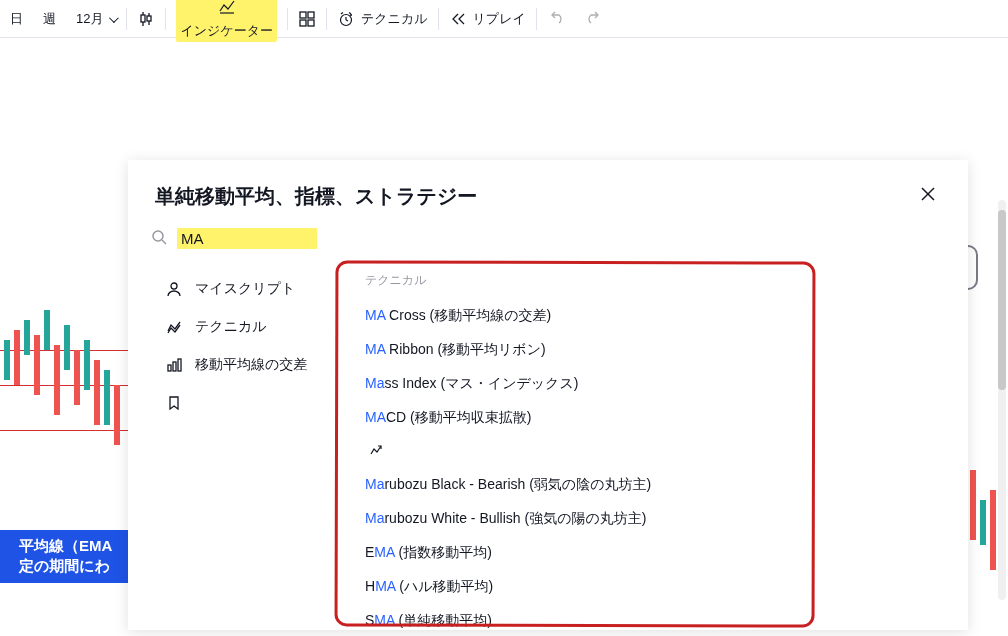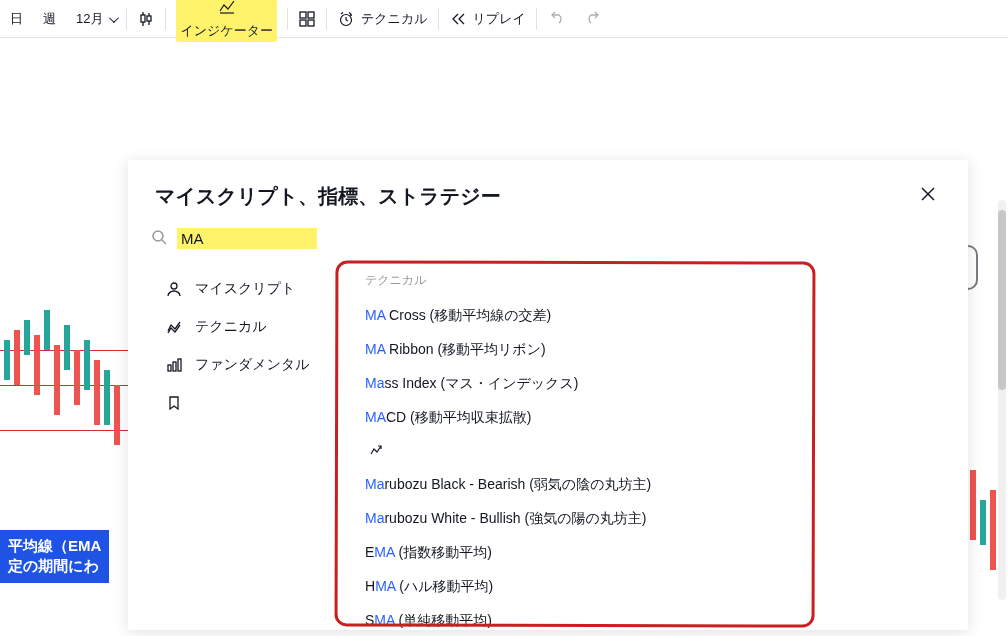--- a/index.html
+++ b/index.html
@@ -54,21 +54,21 @@
 
   
   .candles { position:relative; width:100%; height:100%; }
   .c { position:absolute; width:6px; background:#26a69a; }
   .c.red{ background:#ef5350;}
   .line-red{ position:absolute; height:1px; background:#d32f2f; left:0; right:0;}
 
   .bg-label{
     position:absolute; left:0; top:530px;
     background:#1e53e5; color:#fff; font-weight:600;
-    font-size:15px; padding:6px 8px; line-height:1.35;
+    font-size:15px; padding:6px 19px; line-height:1.35;
   }
 
   .right-scroll{
     position:absolute; right:2px; top:200px; width:8px; height:400px;
     background:#f0f0f0; border-radius:4px;
   }
   .right-scroll-thumb{
     position:absolute; right:2px; top:210px; width:8px; height:180px;
     background:#c8c8c8; border-radius:4px;
   }
@@ -260,21 +260,21 @@
   <span>平均線（EMA</span><br>
   <span>定の期間にわ</span>
 </div>
 
 <div class="right-scroll"></div>
 <div class="right-scroll-thumb"></div>
 <div class="bubble"></div>
 
 <div class="modal">
   <div class="modal-header">
-    <div class="modal-title">マイスクリプト、指標、ストラテジー</div>
+    <div class="modal-title">単純移動平均、指標、ストラテジー</div>
     <div class="close-x">
       <svg width="18" height="18" viewBox="0 0 18 18" stroke="#131722" stroke-width="1.5">
         <line x1="3" y1="3" x2="15" y2="15"></line>
           <line x1="15" y1="3" x2="3" y2="15"></line>
       </svg>
     </div>
   </div>
 
   <div class="search-row">
     <span class="search-icn">
@@ -307,21 +307,21 @@
           <span>テクニカル</span>
         </div>
         <div class="cat">
           <span class="ico">
             <svg width="16" height="16" viewBox="0 0 16 16" fill="none" stroke="#131722" stroke-width="1.3">
               <rect x="2" y="8" width="3" height="6"></rect>
               <rect x="7" y="5" width="3" height="9"></rect>
               <rect x="12" y="2" width="3" height="12"></rect>
             </svg>
           </span>
-          <span>ファンダメンタル</span>
+          <span>移動平均線の交差</span>
         </div>
         <div class="cat">
           <span class="ico">
             <svg width="16" height="16" viewBox="0 0 16 16" fill="none" stroke="#131722" stroke-width="1.3">
               <path d="M4 2h8v12l-4-3-4 3z"></path>
             </svg>
           </span>
         </div>
       </div>
     <div class="results">

